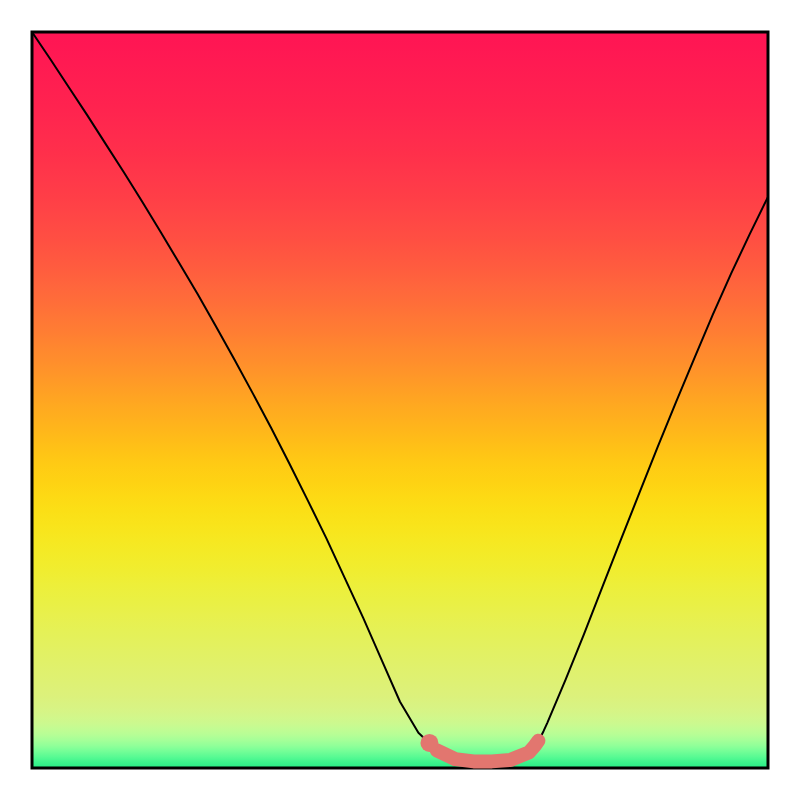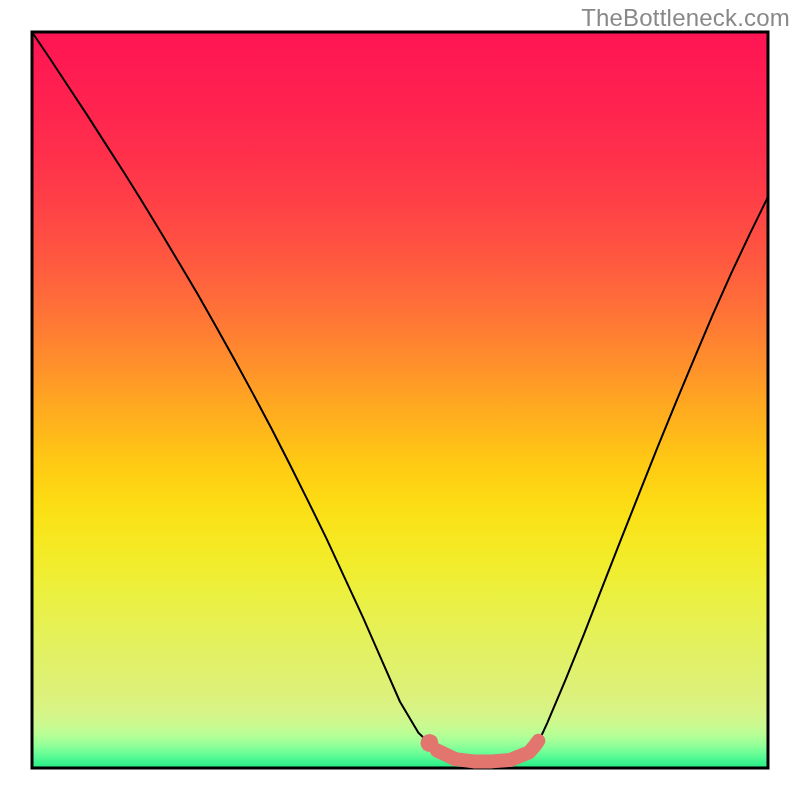--- a/index.html
+++ b/index.html
@@ -9,21 +9,20 @@
     position:absolute; top:4px; right:10px;
     font-size:24px; font-weight:500; color:#888; letter-spacing:0.2px;
     user-select:none;
   }
   svg { display:block; }
 </style>
 </head>
 <body>
 
 <div class="stage">
-  <div class="watermark">TheBottleneck.com</div>
   <svg id="chart-svg" width="800" height="800" viewBox="0 0 800 800">
       <defs>
         <linearGradient id="bg" x1="0" y1="0" x2="0" y2="1">
           <stop offset="0%" stop-color="#ff1554"></stop>
           <stop offset="2%" stop-color="#ff1753"></stop>
           <stop offset="4.1000000000000005%" stop-color="#ff1a52"></stop>
           <stop offset="6.1%" stop-color="#ff1d51"></stop>
           <stop offset="8.1%" stop-color="#ff2050"></stop>
           <stop offset="10.2%" stop-color="#ff234f"></stop>
           <stop offset="12.2%" stop-color="#ff274e"></stop>

